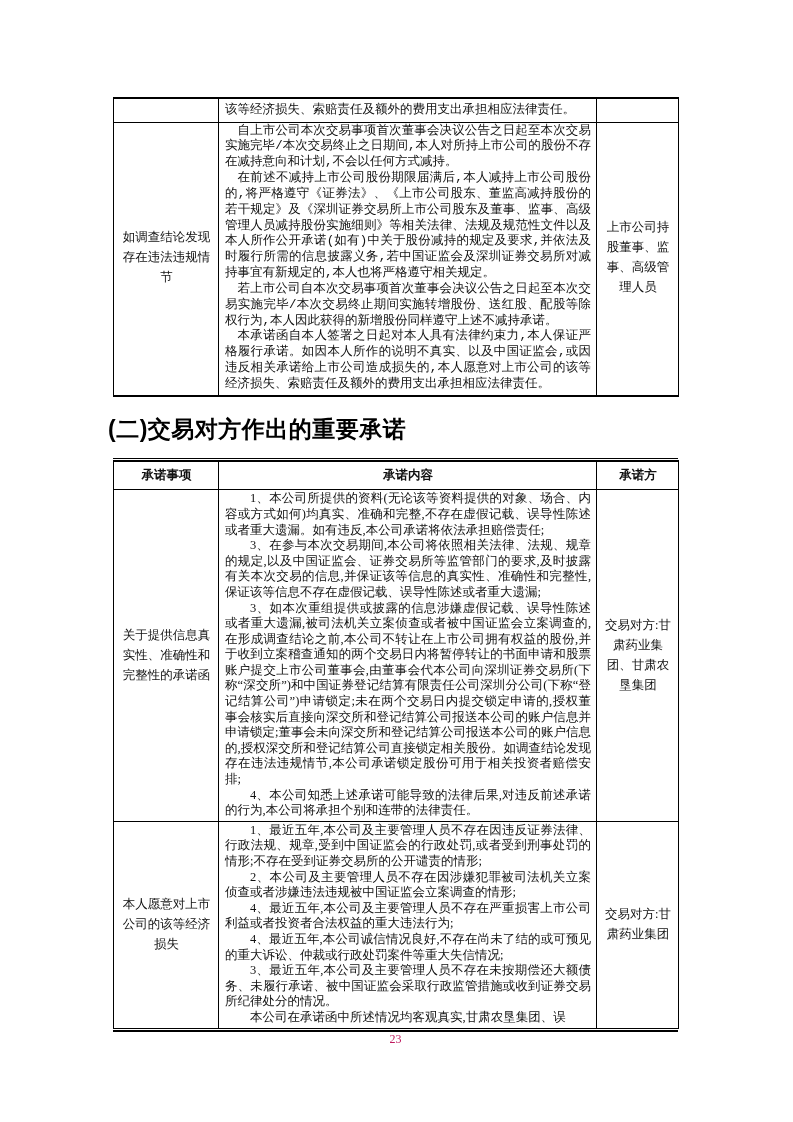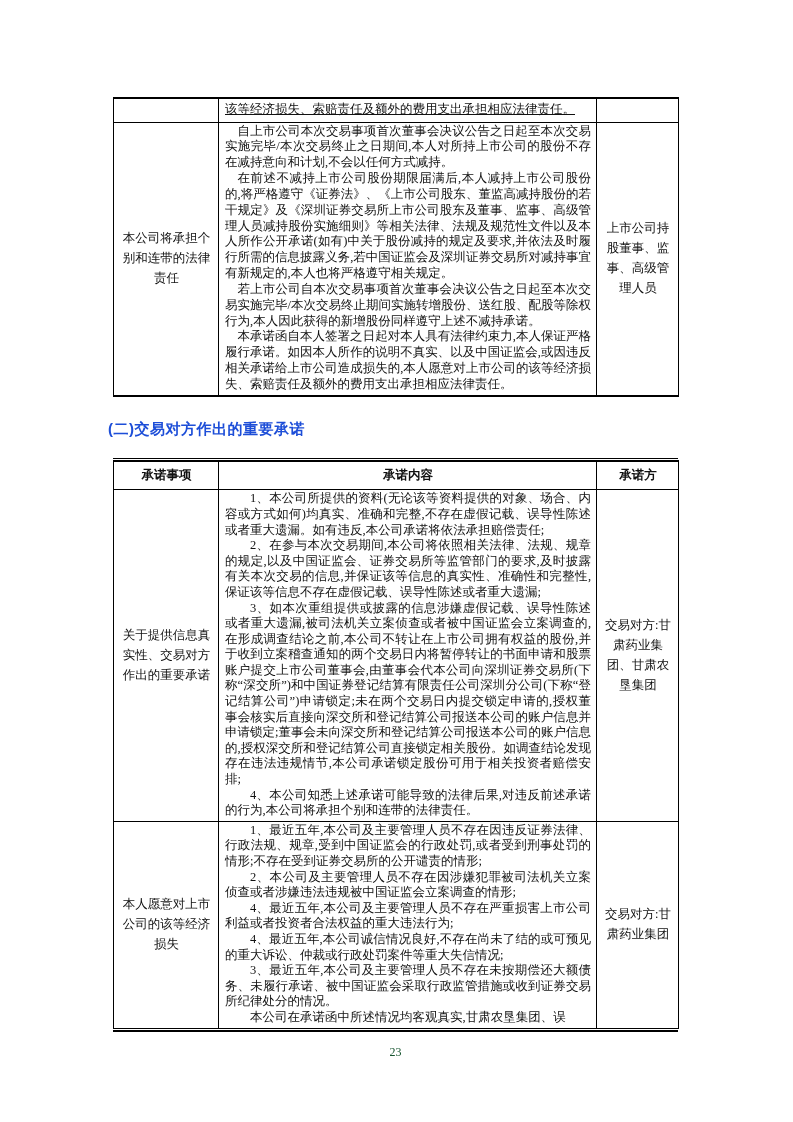--- a/index.html
+++ b/index.html
@@ -32,21 +32,21 @@
   col.c-party { width: 82px; }
 
   table.doc-table td, table.doc-table th {
     border: 1px solid #000;
     padding: 1px 5px 2px 6px;
     overflow: hidden;
   }
   
   table.t1 { border-top: 2.5px solid #000; border-bottom: 2.5px solid #000; }
   table.t1 tr:first-child td { border-top: 2.5px solid #000; }
-  table.t1 tr:last-child td  { border-bottom: 2.5px solid #000; }
+  table.t1 tr:last-child td  { border-bottom: 2.5px solid #000; font-family: Liberation Mono, monospace; }
 
   
   .t2wrap {
     width: 565px;
     border-top: 1px solid #000;
     border-bottom: 2.5px solid #000;
   }
   table.t2 { border-top: 2.5px solid #000; border-bottom: 1px solid #000; margin: 1.5px 0; }
   table.t2 tr:first-child th { border-top: 2.5px solid #000; }
   table.t2 tr:last-child td  { border-bottom: 1px solid #000; }
@@ -70,61 +70,60 @@
     text-align: justify;
   }
   td.content-cell .para {
     margin: 0;
     line-height: 15.6px;
     text-align: justify;
   }
   .t1 td.content-cell .para { line-height: 15.85px; text-indent: 1em; }
   .t2 td.content-cell .para { text-indent: 2em; }
   td.cont-cell { vertical-align: middle; line-height: 15.85px; }
-  tr.t1-cont  { height: 24px; text-decoration: underline; }
+  tr.t1-cont  { height: 24px; }
   tr.t1-main  { height: 268px; }
   tr.t2-row1  { height: 323px; }
   tr.t2-row2  { height: 203px; }
 
   h2.section-heading {
     font-family: "Liberation Sans", "DejaVu Sans", sans-serif;
     font-weight: bold;
-    font-size: 15px;
+    font-size: 23px;
     line-height: 24px;
-    color: #1d4ed8;
+    color: #000000;
     margin: 20px 0 17px -5px;
     letter-spacing: 0.5px;
   }
   .page-number {
     width: 565px;
     text-align: center;
-    margin-top: 13px;
     font-size: 12px;
-    color: #14532d;
+    color: #be185d;
   }
 </style>
 </head>
 <body>
 
 <div class="sheet">
 
   <table class="doc-table t1">
     <colgroup>
         <col class="c-item">
         <col class="c-body">
         <col class="c-party">
       </colgroup>
     <tbody>
         <tr class="t1-cont">
       <td class="item-cell"></td>
       <td class="content-cell cont-cell">该等经济损失、索赔责任及额外的费用支出承担相应法律责任。</td>
       <td class="party-cell"></td>
     </tr>
     <tr class="t1-main">
-      <td class="item-cell">本公司将承担个别和连带的法律责任</td>
+      <td class="item-cell">如调查结论发现存在违法违规情节</td>
       <td class="content-cell">
             <p class="para">自上市公司本次交易事项首次董事会决议公告之日起至本次交易实施完毕/本次交易终止之日期间,本人对所持上市公司的股份不存在减持意向和计划,不会以任何方式减持。</p>
             <p class="para">在前述不减持上市公司股份期限届满后,本人减持上市公司股份的,将严格遵守《证券法》、《上市公司股东、董监高减持股份的若干规定》及《深圳证券交易所上市公司股东及董事、监事、高级管理人员减持股份实施细则》等相关法律、法规及规范性文件以及本人所作公开承诺(如有)中关于股份减持的规定及要求,并依法及时履行所需的信息披露义务,若中国证监会及深圳证券交易所对减持事宜有新规定的,本人也将严格遵守相关规定。</p>
             <p class="para">若上市公司自本次交易事项首次董事会决议公告之日起至本次交易实施完毕/本次交易终止期间实施转增股份、送红股、配股等除权行为,本人因此获得的新增股份同样遵守上述不减持承诺。</p>
             <p class="para">本承诺函自本人签署之日起对本人具有法律约束力,本人保证严格履行承诺。如因本人所作的说明不真实、以及中国证监会,或因违反相关承诺给上市公司造成损失的,本人愿意对上市公司的该等经济损失、索赔责任及额外的费用支出承担相应法律责任。</p>
           </td>
       <td class="party-cell">上市公司持股董事、监事、高级管理人员</td>
     </tr>
   </tbody>
     </table>
@@ -138,24 +137,24 @@
           <col class="c-body">
           <col class="c-party">
         </colgroup>
       <tbody>
           <tr>
         <th class="hdr">承诺事项</th>
         <th class="hdr">承诺内容</th>
         <th class="hdr">承诺方</th>
       </tr>
       <tr class="t2-row1">
-        <td class="item-cell">关于提供信息真实性、交易对方作出的重要承诺</td>
+        <td class="item-cell">关于提供信息真实性、准确性和完整性的承诺函</td>
         <td class="content-cell">
               <p class="para">1、本公司所提供的资料(无论该等资料提供的对象、场合、内容或方式如何)均真实、准确和完整,不存在虚假记载、误导性陈述或者重大遗漏。如有违反,本公司承诺将依法承担赔偿责任;</p>
-              <p class="para">2、在参与本次交易期间,本公司将依照相关法律、法规、规章的规定,以及中国证监会、证券交易所等监管部门的要求,及时披露有关本次交易的信息,并保证该等信息的真实性、准确性和完整性,保证该等信息不存在虚假记载、误导性陈述或者重大遗漏;</p>
+              <p class="para">3、在参与本次交易期间,本公司将依照相关法律、法规、规章的规定,以及中国证监会、证券交易所等监管部门的要求,及时披露有关本次交易的信息,并保证该等信息的真实性、准确性和完整性,保证该等信息不存在虚假记载、误导性陈述或者重大遗漏;</p>
               <p class="para">3、如本次重组提供或披露的信息涉嫌虚假记载、误导性陈述或者重大遗漏,被司法机关立案侦查或者被中国证监会立案调查的,在形成调查结论之前,本公司不转让在上市公司拥有权益的股份,并于收到立案稽查通知的两个交易日内将暂停转让的书面申请和股票账户提交上市公司董事会,由董事会代本公司向深圳证券交易所(下称“深交所”)和中国证券登记结算有限责任公司深圳分公司(下称“登记结算公司”)申请锁定;未在两个交易日内提交锁定申请的,授权董事会核实后直接向深交所和登记结算公司报送本公司的账户信息并申请锁定;董事会未向深交所和登记结算公司报送本公司的账户信息的,授权深交所和登记结算公司直接锁定相关股份。如调查结论发现存在违法违规情节,本公司承诺锁定股份可用于相关投资者赔偿安排;</p>
               <p class="para">4、本公司知悉上述承诺可能导致的法律后果,对违反前述承诺的行为,本公司将承担个别和连带的法律责任。</p>
             </td>
         <td class="party-cell">交易对方:甘肃药业集团、甘肃农垦集团</td>
       </tr>
       <tr class="t2-row2">
         <td class="item-cell">本人愿意对上市公司的该等经济损失</td>
         <td class="content-cell">
               <p class="para">1、最近五年,本公司及主要管理人员不存在因违反证券法律、行政法规、规章,受到中国证监会的行政处罚,或者受到刑事处罚的情形;不存在受到证券交易所的公开谴责的情形;</p>
               <p class="para">2、本公司及主要管理人员不存在因涉嫌犯罪被司法机关立案侦查或者涉嫌违法违规被中国证监会立案调查的情形;</p>

